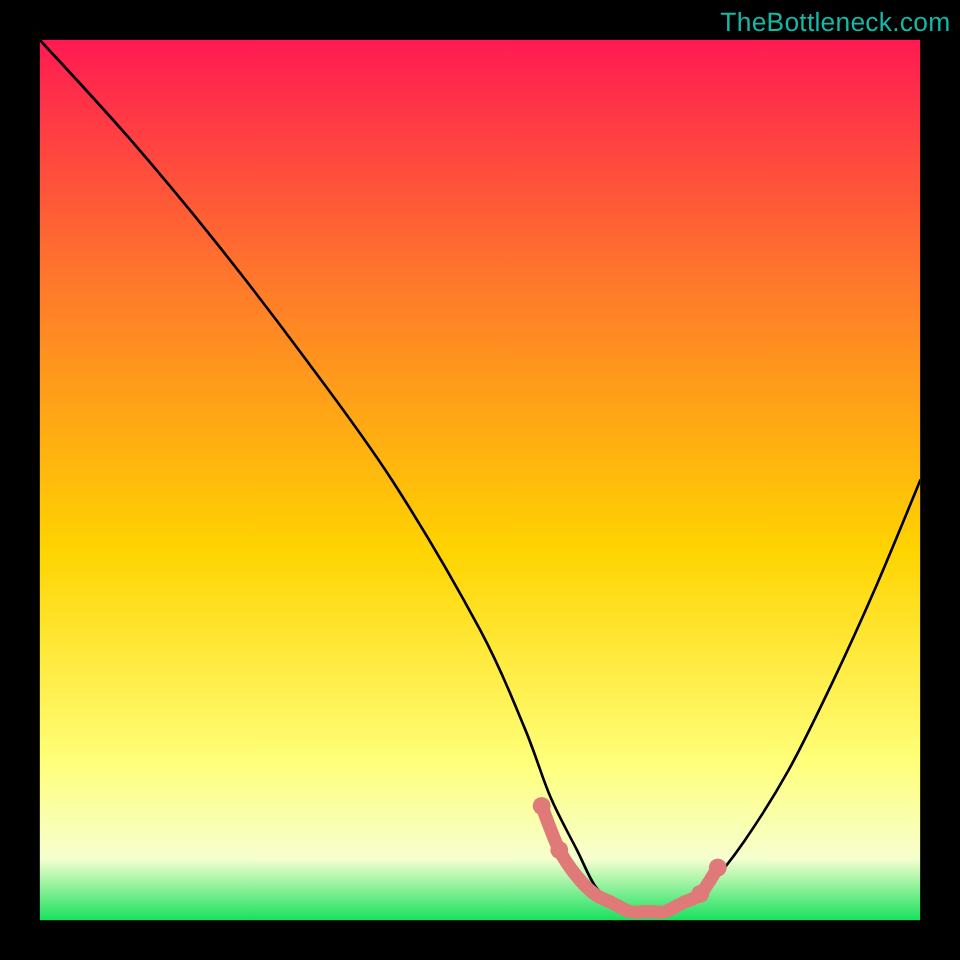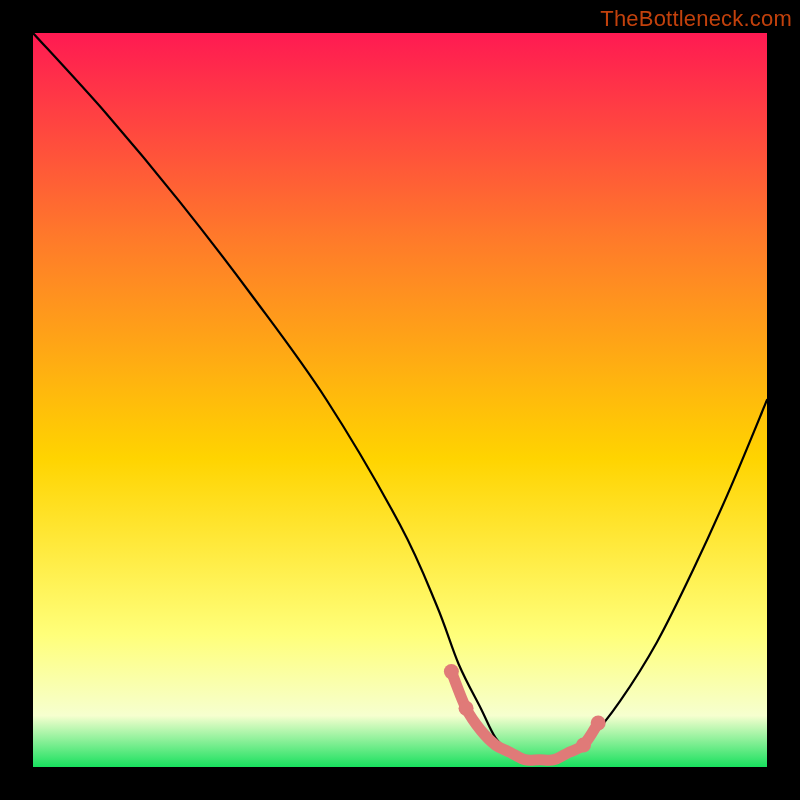--- a/index.html
+++ b/index.html
@@ -21,21 +21,21 @@
     left: 33px;
     top: 33px;
     width: 734px;
     height: 734px;
     
   }
   .watermark {
     position: absolute;
     top: 6px;
     right: 8px;
-    color: #c2410c;
+    color: #14b8a6;
     font-size: 22px;
     font-weight: 400;
     letter-spacing: 0.2px;
   }
   svg.curve {
     position: absolute;
     left: 0; top: 0;
     width: 100%;
     height: 100%;
   }

